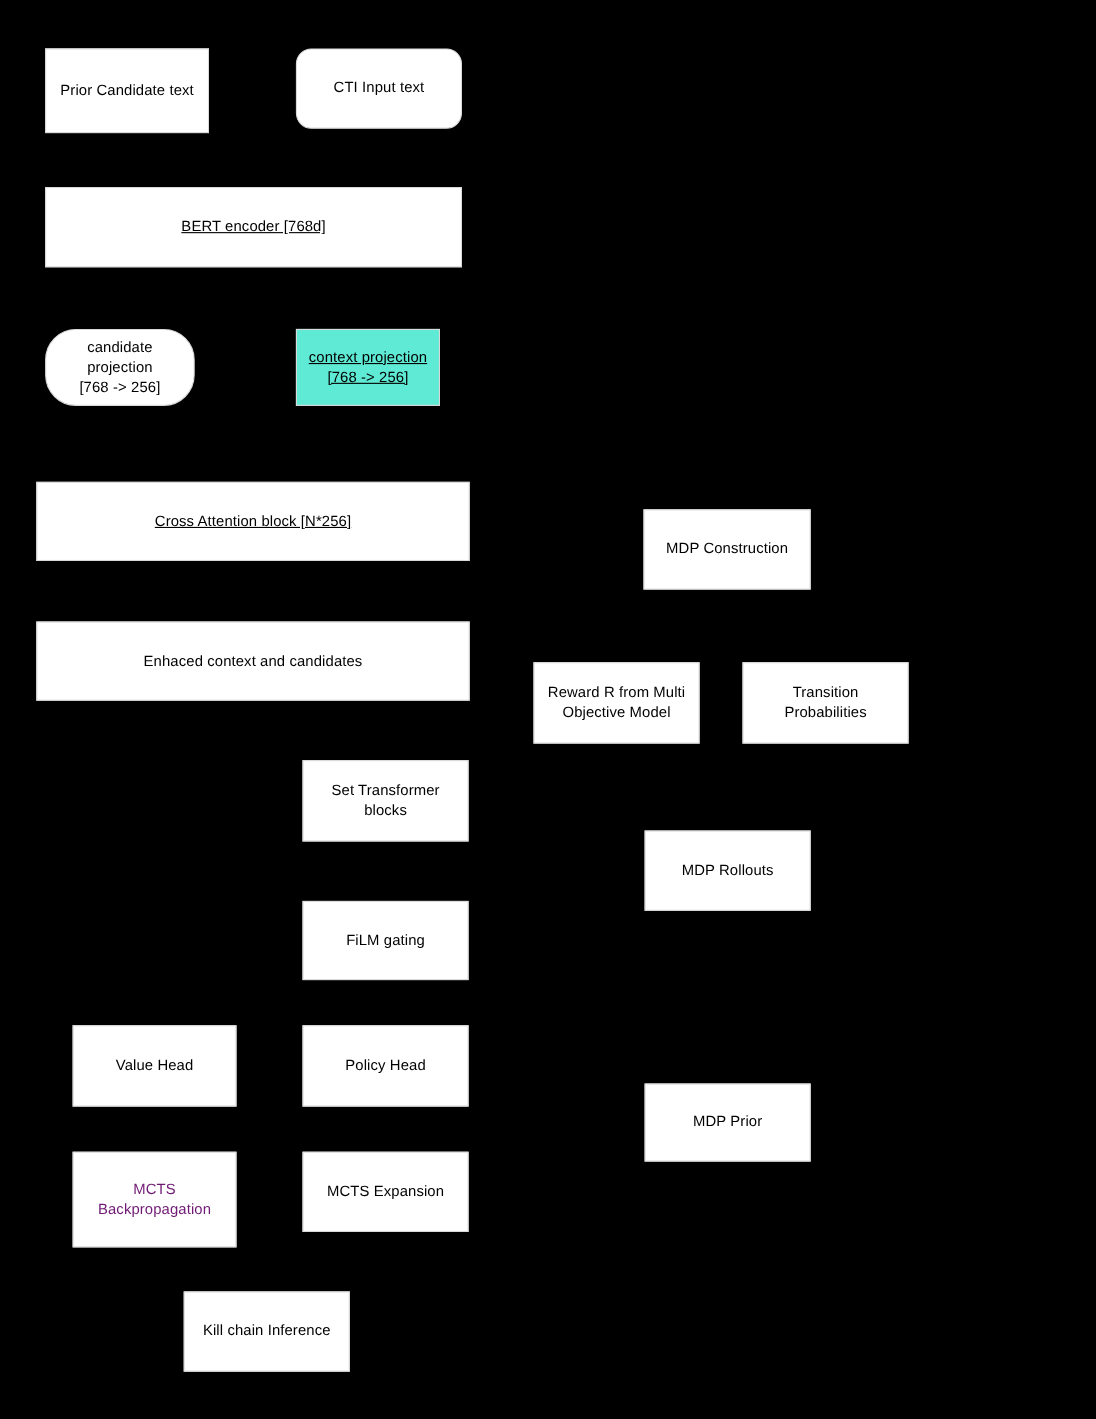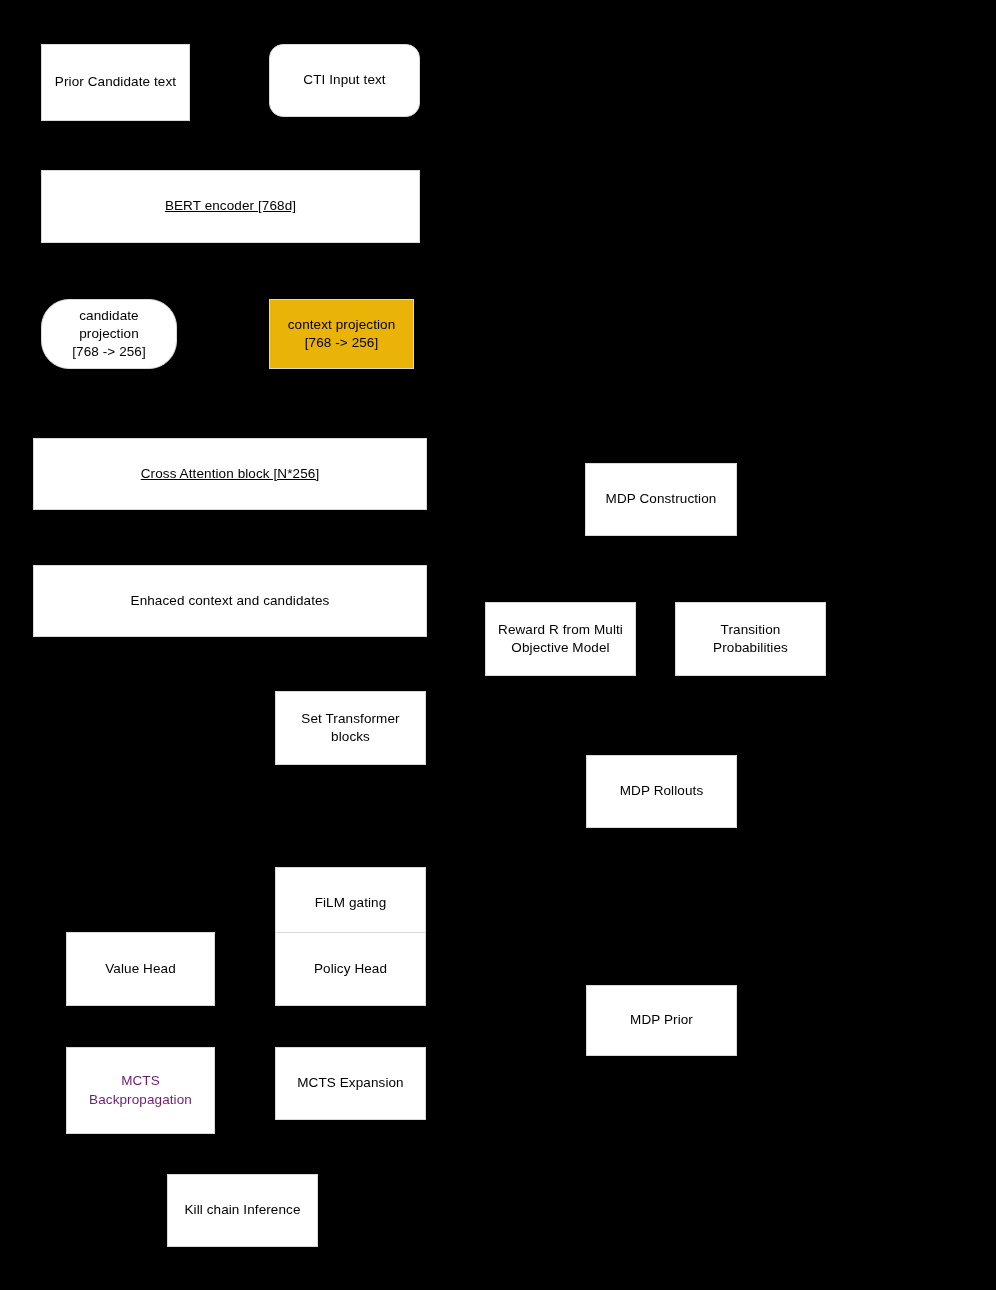--- a/index.html
+++ b/index.html
@@ -38,27 +38,27 @@
 </style>
 </head>
 <body>
 
 <div id="canvas" style="width: 996px; height: 1290px; background: rgb(0, 0, 0);">
     <div class="node" style="left: 41px; top: 44px; width: 149px; height: 77px; background: rgb(255, 255, 255); color: rgb(0, 0, 0); border-color: rgb(217, 217, 217);">Prior Candidate text</div>
     <div class="node" style="left: 269px; top: 44px; width: 151px; height: 73px; background: rgb(255, 255, 255); color: rgb(0, 0, 0); border-color: rgb(217, 217, 217); border-radius: 14px;">CTI Input text</div>
     <div class="node" style="left: 41px; top: 170px; width: 379px; height: 73px; background: rgb(255, 255, 255); color: rgb(0, 0, 0); border-color: rgb(217, 217, 217); text-decoration: underline;">BERT encoder [768d]</div>
     <div class="node" style="left: 41px; top: 299px; width: 136px; height: 70px; background: rgb(255, 255, 255); color: rgb(0, 0, 0); border-color: rgb(217, 217, 217); border-radius: 28px;">candidate projection
 [768 -&gt; 256]</div>
-    <div class="node" style="left: 269px; top: 299px; width: 145px; height: 70px; background: #eab308; color: rgb(0, 0, 0); border-color: rgb(217, 217, 217);">context projection
+    <div class="node" style="left: 269px; top: 299px; width: 131px; height: 70px; background: #5eead4; color: rgb(0, 0, 0); border-color: rgb(217, 217, 217); text-decoration: underline;">context projection
 [768 -&gt; 256]</div>
     <div class="node" style="left: 33px; top: 438px; width: 394px; height: 72px; background: rgb(255, 255, 255); color: rgb(0, 0, 0); border-color: rgb(217, 217, 217); text-decoration: underline;">Cross Attention block [N*256]</div>
     <div class="node" style="left: 33px; top: 565px; width: 394px; height: 72px; background: rgb(255, 255, 255); color: rgb(0, 0, 0); border-color: rgb(217, 217, 217);">Enhaced context and candidates</div>
     <div class="node" style="left: 275px; top: 691px; width: 151px; height: 74px; background: rgb(255, 255, 255); color: rgb(0, 0, 0); border-color: rgb(217, 217, 217);">Set Transformer
 blocks</div>
-    <div class="node" style="left: 275px; top: 819px; width: 151px; height: 72px; background: rgb(255, 255, 255); color: rgb(0, 0, 0); border-color: rgb(217, 217, 217); margin-top: 48px;">FiLM gating</div>
+    <div class="node" style="left: 275px; top: 819px; width: 151px; height: 72px; background: rgb(255, 255, 255); color: rgb(0, 0, 0); border-color: rgb(217, 217, 217);">FiLM gating</div>
     <div class="node" style="left: 66px; top: 932px; width: 149px; height: 74px; background: rgb(255, 255, 255); color: rgb(0, 0, 0); border-color: rgb(217, 217, 217);">Value Head</div>
     <div class="node" style="left: 275px; top: 932px; width: 151px; height: 74px; background: rgb(255, 255, 255); color: rgb(0, 0, 0); border-color: rgb(217, 217, 217);">Policy Head</div>
     <div class="node" style="left: 66px; top: 1047px; width: 149px; height: 87px; background: rgb(255, 255, 255); color: #701a75; border-color: rgb(217, 217, 217);">MCTS
 Backpropagation</div>
     <div class="node" style="left: 275px; top: 1047px; width: 151px; height: 73px; background: rgb(255, 255, 255); color: rgb(0, 0, 0); border-color: rgb(217, 217, 217);">MCTS Expansion</div>
     <div class="node" style="left: 167px; top: 1174px; width: 151px; height: 73px; background: rgb(255, 255, 255); color: rgb(0, 0, 0); border-color: rgb(217, 217, 217);">Kill chain Inference</div>
     <div class="node" style="left: 573px; top: 463px; width: 152px; height: 73px; background: rgb(255, 255, 255); color: rgb(0, 0, 0); border-color: rgb(217, 217, 217); margin-left: 12px;">MDP Construction</div>
     <div class="node" style="left: 485px; top: 602px; width: 151px; height: 74px; background: rgb(255, 255, 255); color: rgb(0, 0, 0); border-color: rgb(217, 217, 217);">Reward R from Multi
 Objective Model</div>
     <div class="node" style="left: 675px; top: 602px; width: 151px; height: 74px; background: rgb(255, 255, 255); color: rgb(0, 0, 0); border-color: rgb(217, 217, 217);">Transition

